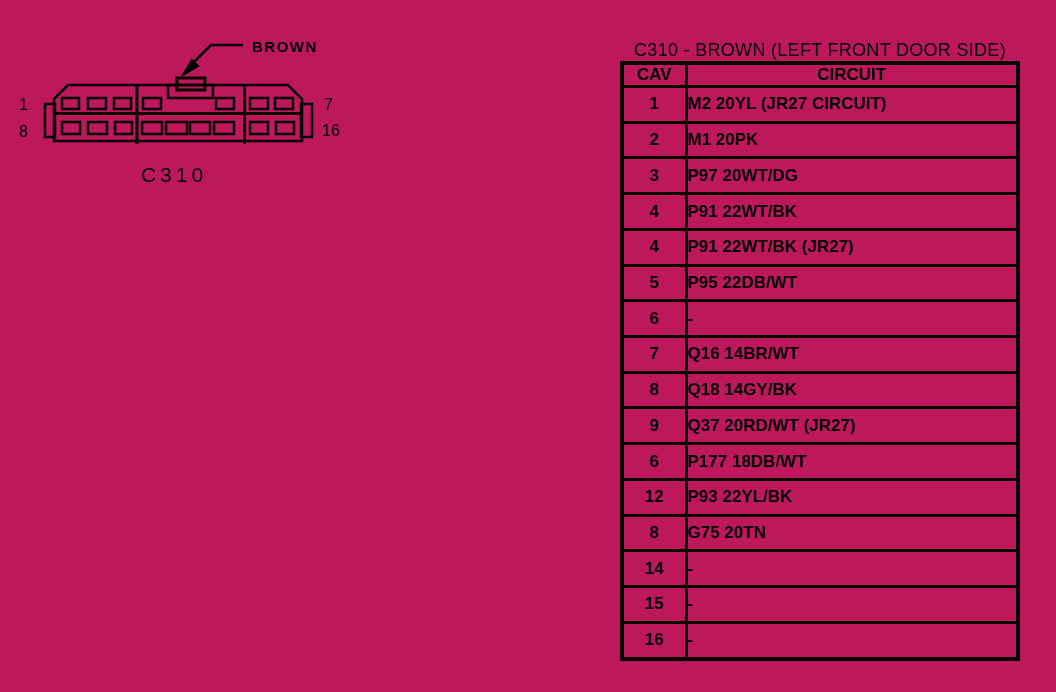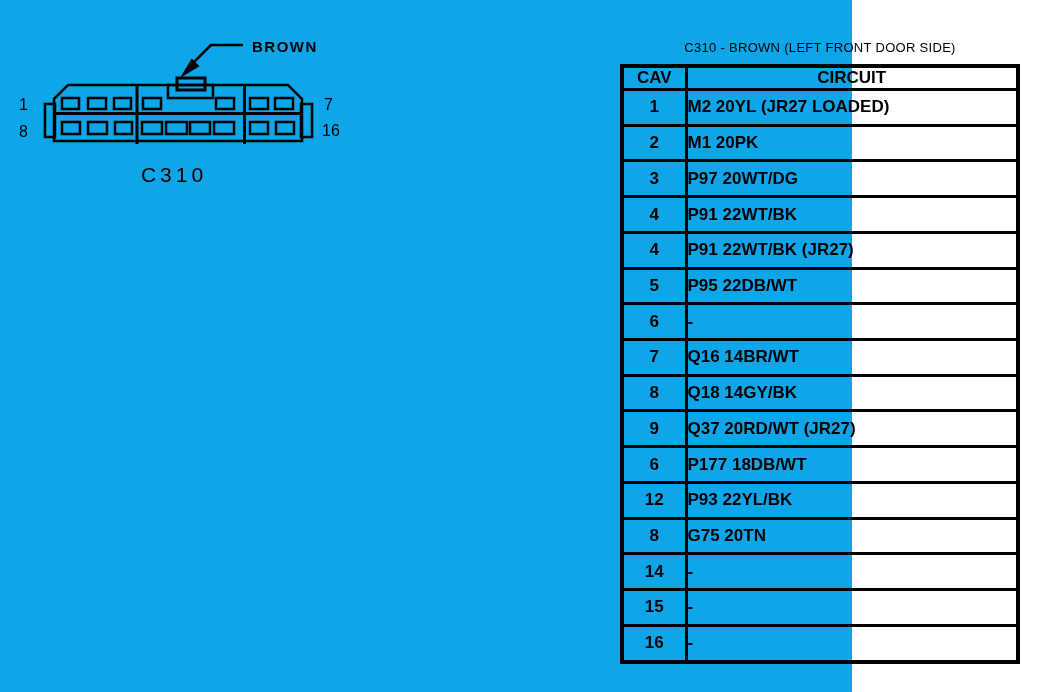--- a/index.html
+++ b/index.html
@@ -3,37 +3,36 @@
 <meta charset="utf-8">
 <style>
   * { margin: 0; padding: 0; box-sizing: border-box; }
   html, body {
     width: 1056px; height: 692px;
     background: #ffffff;
     overflow: hidden;
     font-family: "Liberation Sans", sans-serif;
     color: #000000;
   }
-  .page { position: relative; width: 852px; height: 692px; background: #0ea5e9; }
+  .page { position: relative; width: 1056px; height: 692px; background: #be185d; }
 
   
   .connector-svg { position: absolute; left: 0; top: 0; width: 360px; height: 210px; }
   .connector-svg .outline { fill: none; stroke: #000; stroke-width: 2.5; }
   .connector-svg .thick  { fill: none; stroke: #000; stroke-width: 3; }
   .connector-svg text { fill: #000; font-family: "Liberation Sans", sans-serif; }
   .lbl-num { font-size: 16px; }
   .lbl-callout { font-size: 15px; font-weight: 600; letter-spacing: 1.5px; }
   .lbl-conn { font-size: 21px; letter-spacing: 4px; }
 
   
   .table-block { position: absolute; left: 620px; top: 40px; width: 400px; }
   .table-title {
     width: 100%; text-align: center;
-    font-size: 13px; letter-spacing: 0.3px;
-    margin-bottom: 9px;
+    font-size: 18px; letter-spacing: 0.3px;
     white-space: nowrap;
   }
   table.pinout {
     width: 400px; height: 600px;
     border-collapse: collapse;
     table-layout: fixed;
     border: 4px solid #000;
   }
   table.pinout th, table.pinout td {
     border: 3px solid #000;
@@ -112,21 +111,21 @@
         </colgroup>
       <thead>
         <tr>
           <th class="cav-head">CAV</th>
           <th class="circuit-head">CIRCUIT</th>
         </tr>
       </thead>
       <tbody>
   <tr>
     <td class="cav-cell">1</td>
-    <td class="circuit-cell">M2 20YL (JR27 LOADED)</td>
+    <td class="circuit-cell">M2 20YL (JR27 CIRCUIT)</td>
   </tr>
 
   <tr>
     <td class="cav-cell">2</td>
     <td class="circuit-cell">M1 20PK</td>
   </tr>
 
   <tr>
     <td class="cav-cell">3</td>
     <td class="circuit-cell">P97 20WT/DG</td>

